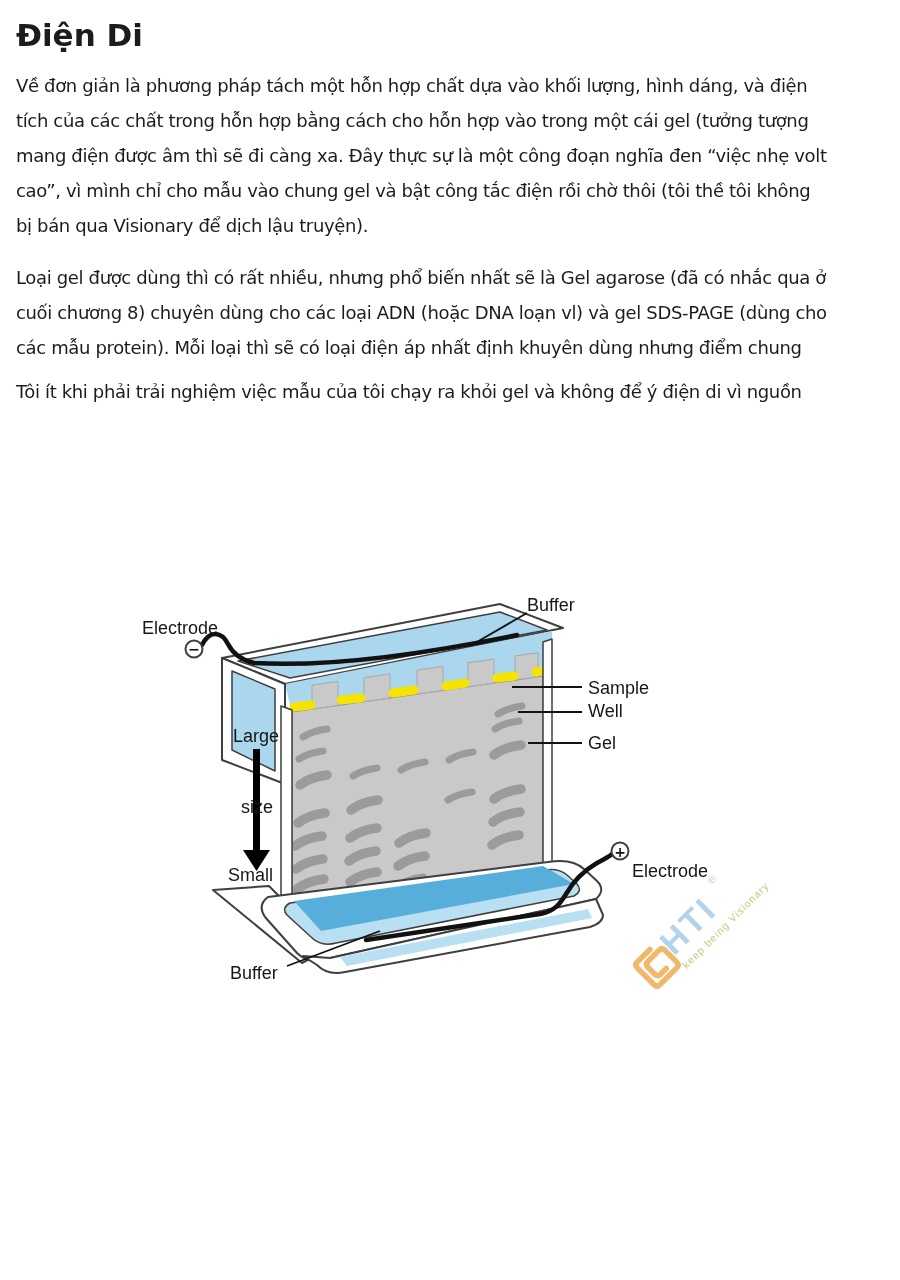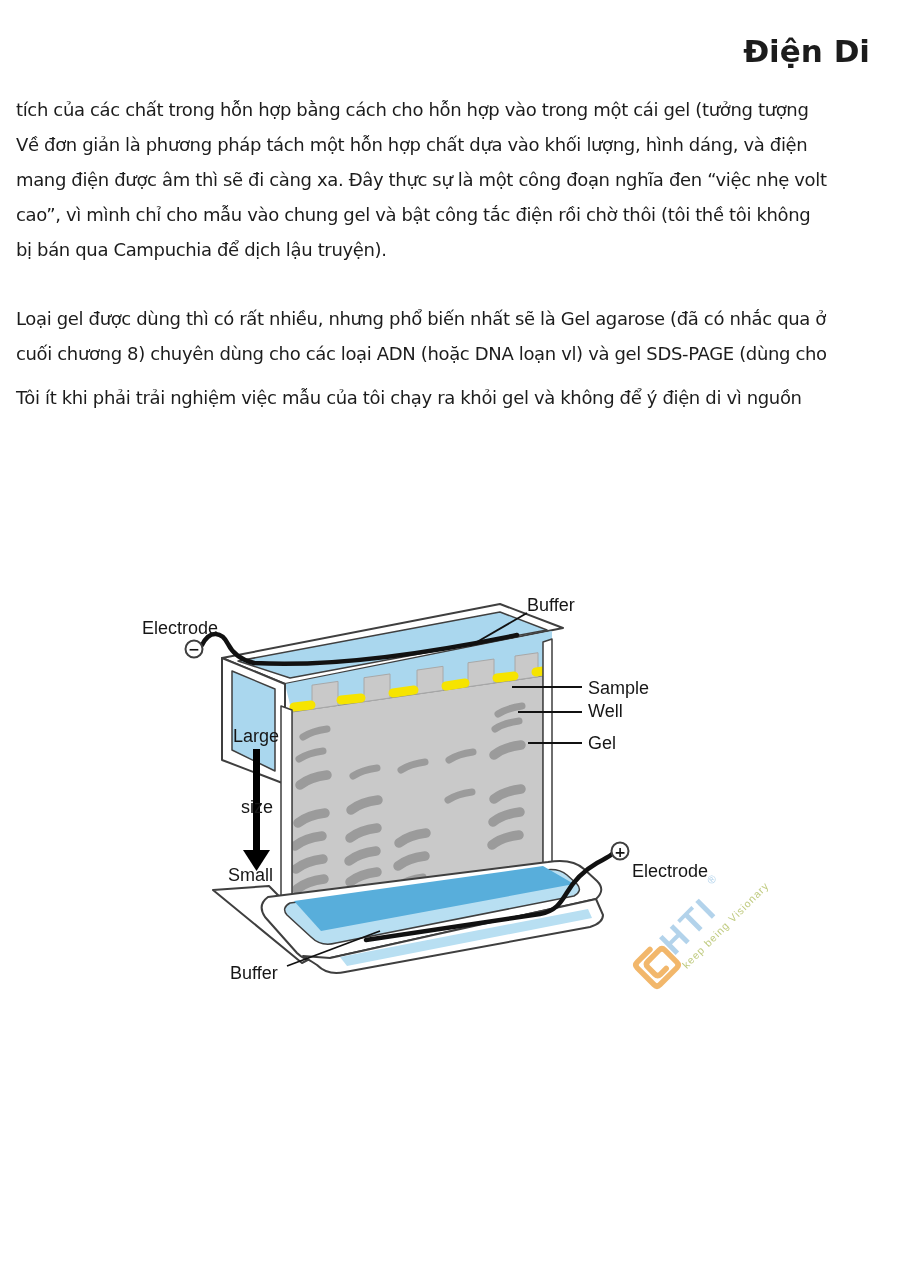--- a/index.html
+++ b/index.html
@@ -1,24 +1,24 @@
 <!DOCTYPE html>
 <html style="--c-buffer: #aad7ee; --c-buffer-light: #b8dff2; --c-buffer-dark: #58aedb; --c-gel: #c9c9c9; --c-band: #9b9b9b; --c-sample: #f6e400; --c-outline: #3f3f3f; --c-ink: #111111; --c-logo-orange: #f0ab52; --c-logo-blue: #a6cce8; --c-logo-green: #b5c26a;"><head>
 <meta charset="utf-8">
 <style>
   html,body{margin:0;padding:0}
   body{
     width:900px;height:1280px;position:relative;overflow:hidden;
     background:#ffffff;font-family:"DejaVu Sans",sans-serif;
   }
   .textblock{position:absolute;left:16px;top:10px;width:870px;color:#1c1c1c}
-  .page-title{margin:16px;text-align:right;font-size:31px;font-weight:bold;height:50px;line-height:50px}
+  .page-title{margin:0;text-align:left;font-size:31px;font-weight:bold;height:50px;line-height:50px}
   .para{margin:0}
   .para-1{margin-top:8px}
-  .para-2{margin-top:34px}
+  .para-2{margin-top:17px}
   .para-3{margin-top:9px}
   .tline{white-space:nowrap;height:35px;line-height:35px;font-size:18px;letter-spacing:-0.35px;overflow:visible}
   .diagram{position:absolute;left:0;top:580px;width:900px;height:440px}
 
   
   .s-out{stroke:var(--c-outline);stroke-width:2;stroke-linejoin:round}
   .s-mid{stroke:var(--c-outline);stroke-width:1.5;stroke-linejoin:round}
   .s-thin{stroke:#8a8a8a;stroke-width:1.2}
   .f-white{fill:#ffffff}
   .f-buffer{fill:var(--c-buffer)}
@@ -38,30 +38,31 @@
   .logo-r{font-family:"Liberation Sans",sans-serif;font-size:11px;fill:var(--c-logo-blue)}
   .logo-tag{font-family:"Liberation Sans",sans-serif;font-size:10.5px;letter-spacing:1px;fill:var(--c-logo-green)}
 </style>
 </head>
 <body>
 
 <div class="textblock">
   <h1 class="page-title">Điện Di</h1>
 
   <div class="para para-1">
+    <div class="tline">Về đơn giản là phương pháp tách một hỗn hợp chất dựa vào khối lượng, hình dáng, và điện</div>
     <div class="tline">tích của các chất trong hỗn hợp bằng cách cho hỗn hợp vào trong một cái gel (tưởng tượng</div>
-    <div class="tline">Về đơn giản là phương pháp tách một hỗn hợp chất dựa vào khối lượng, hình dáng, và điện</div>
     <div class="tline">mang điện được âm thì sẽ đi càng xa. Đây thực sự là một công đoạn nghĩa đen “việc nhẹ volt</div>
     <div class="tline">cao”, vì mình chỉ cho mẫu vào chung gel và bật công tắc điện rồi chờ thôi (tôi thề tôi không</div>
-    <div class="tline">bị bán qua Campuchia để dịch lậu truyện).</div>
+    <div class="tline">bị bán qua Visionary để dịch lậu truyện).</div>
   </div>
 
   <div class="para para-2">
     <div class="tline">Loại gel được dùng thì có rất nhiều, nhưng phổ biến nhất sẽ là Gel agarose (đã có nhắc qua ở</div>
     <div class="tline">cuối chương 8) chuyên dùng cho các loại ADN (hoặc DNA loạn vl) và gel SDS-PAGE (dùng cho</div>
+    <div class="tline">các mẫu protein). Mỗi loại thì sẽ có loại điện áp nhất định khuyên dùng nhưng điểm chung</div>
   </div>
 
   <div class="para para-3">
     <div class="tline">Tôi ít khi phải trải nghiệm việc mẫu của tôi chạy ra khỏi gel và không để ý điện di vì nguồn</div>
   </div>
 </div>
 
 <svg class="diagram" viewBox="0 580 900 440" xmlns="http://www.w3.org/2000/svg">
 
   <g>

